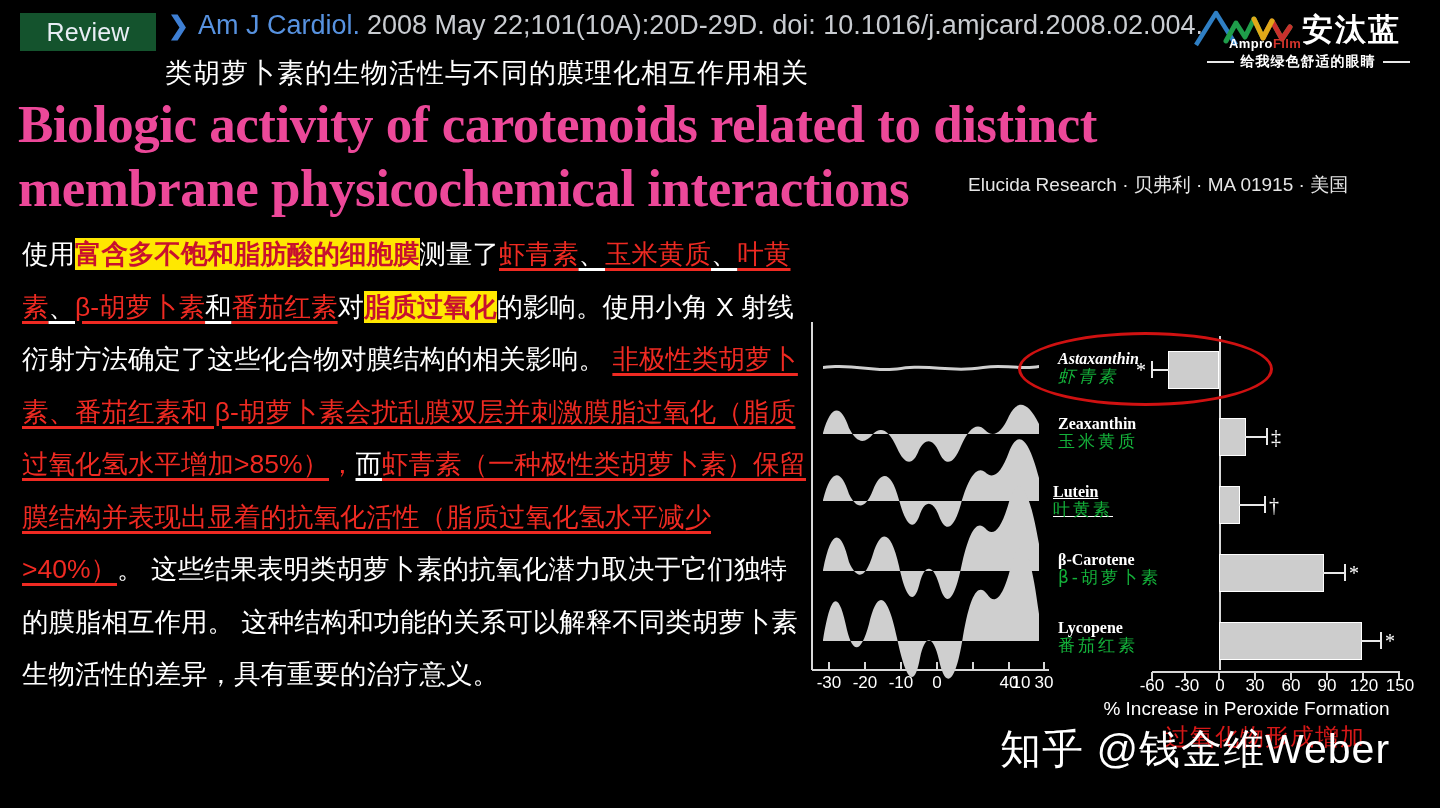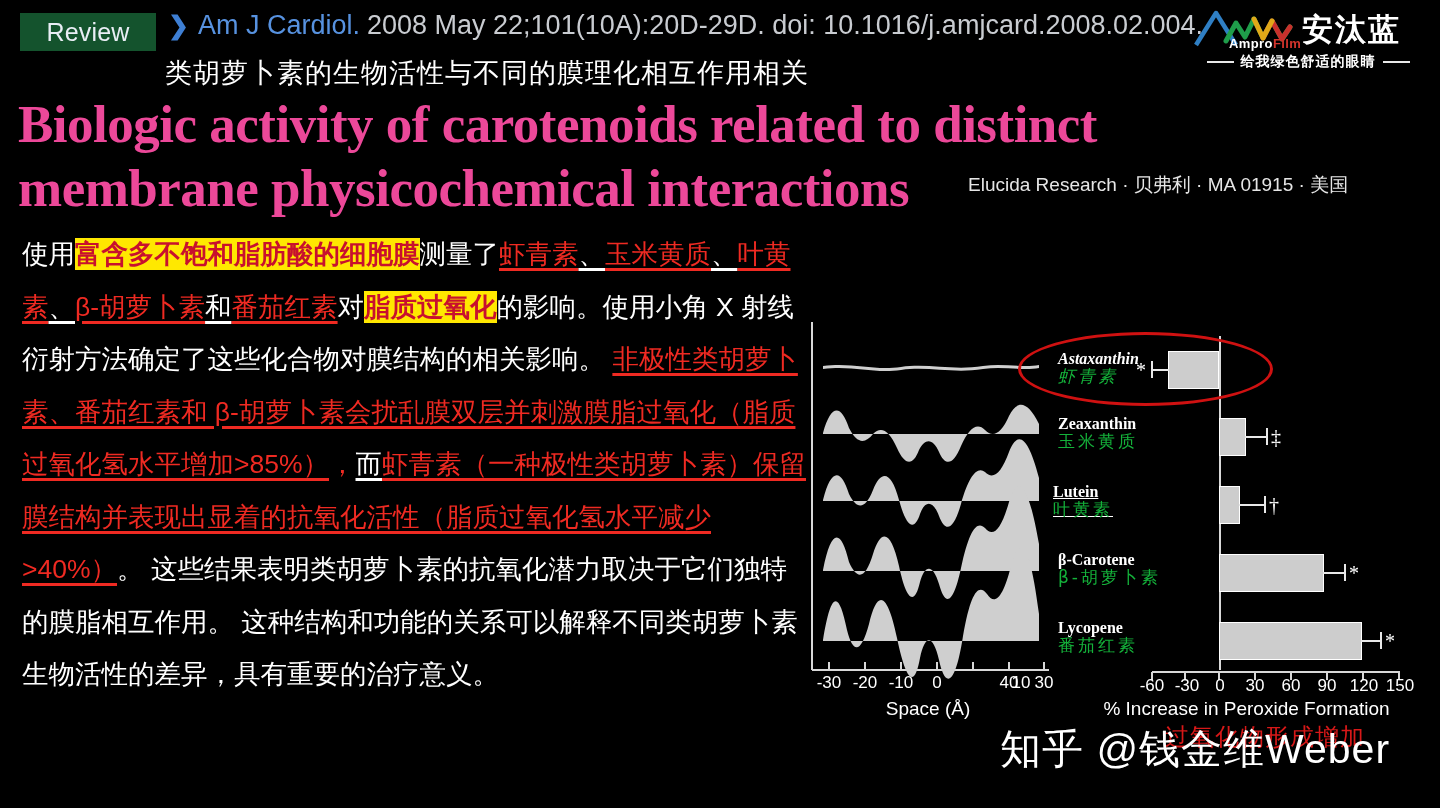--- a/index.html
+++ b/index.html
@@ -274,21 +274,20 @@
                  C168 272,176 266,184 276 C192 288,200 280,208 248 C216 218,226 218,236 296
                  L236 323 L20 323 Z" fill="#cfcfcf"></path>
       </svg>
       <div class="tick-label" style="left:26px;top:355px;">-30</div>
       <div class="tick-label" style="left:62px;top:355px;">-20</div>
       <div class="tick-label" style="left:98px;top:355px;">-10</div>
       <div class="tick-label" style="left:134px;top:355px;">0</div>
       <div class="tick-label" style="left:170px;top:355px;margin-left:48px;">10</div>
       <div class="tick-label" style="left:206px;top:355px;">40</div>
       <div class="tick-label" style="left:241px;top:355px;">30</div>
-      <div class="axis-caption" style="left:0px;top:380px;width:250px;">Space (Å)</div>
     </div>
 
     <div class="panel-right">
 
       <div class="zeroline" style="left:166px;top:18px;height:334px;"></div>
 
       <div class="bar" style="left:115px;top:33px;width:51px;"></div>
       <div class="errbar" style="left:99px;top:51px;width:17px;"></div>
       <div class="errcap" style="left:98px;top:43px;"></div>
       <div class="sig" style="left:83px;top:41px;">*</div>

